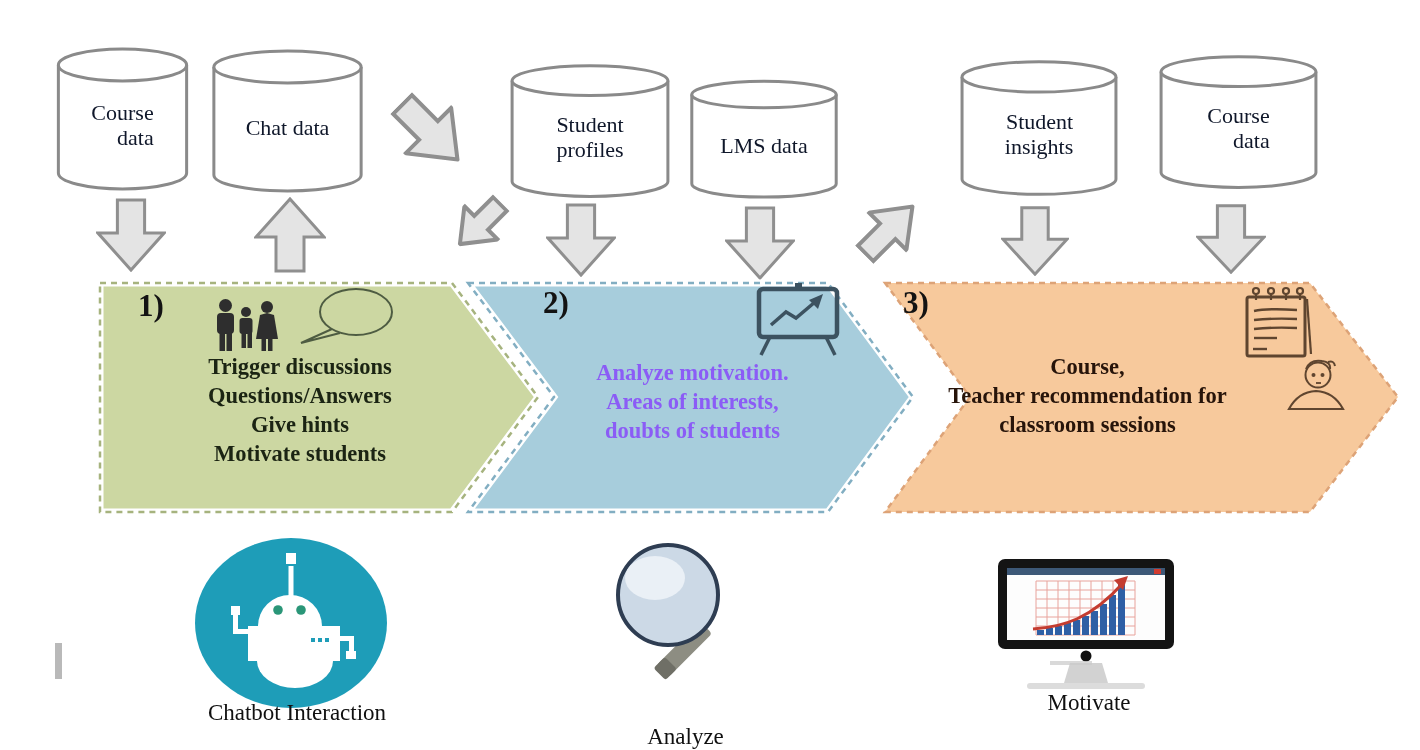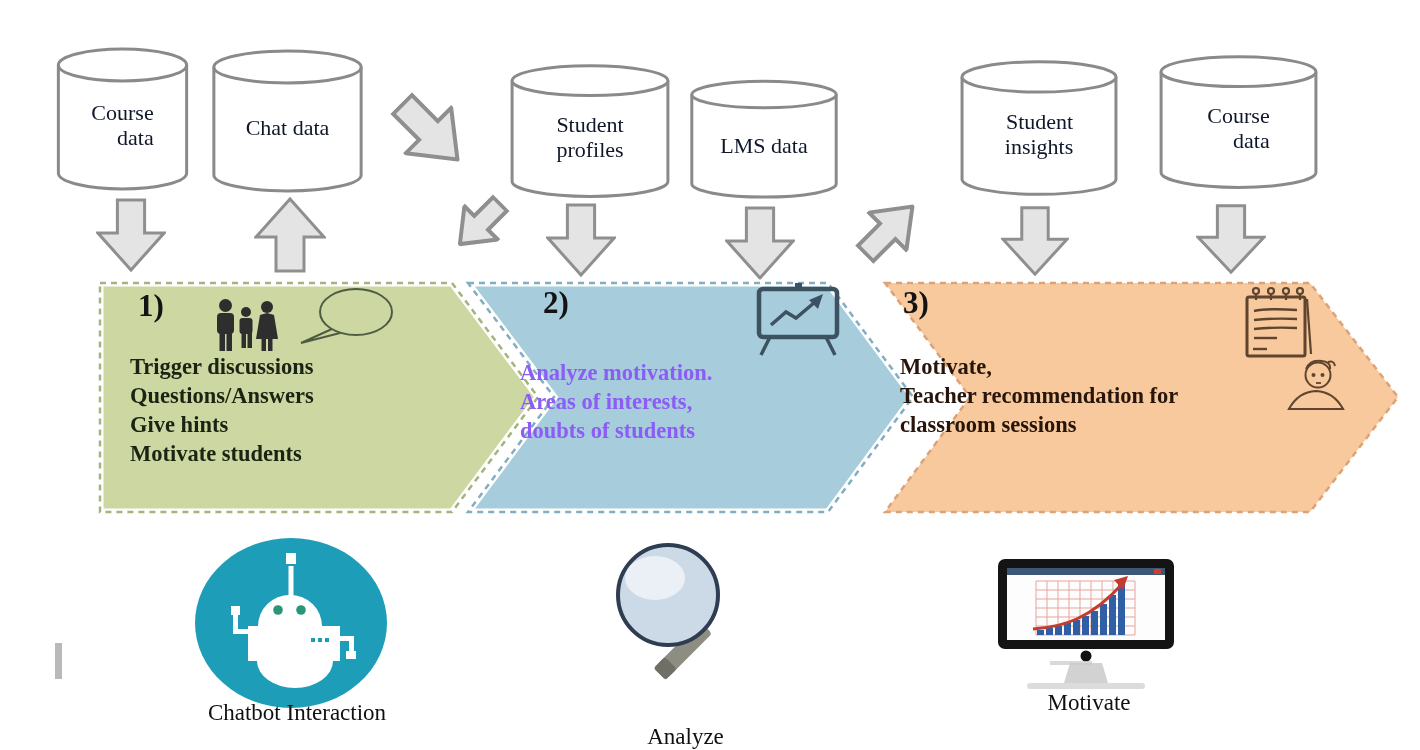--- a/index.html
+++ b/index.html
@@ -4,21 +4,21 @@
 <style>
   html,body{margin:0;padding:0;background:#ffffff;}
   #stage{position:relative;width:1420px;height:750px;background:#ffffff;overflow:hidden;
          font-family:"Liberation Serif","DejaVu Serif",serif;}
   .abs{position:absolute;}
   .cyl-label{position:absolute;left:0;top:0;width:100%;height:100%;display:flex;
              align-items:center;justify-content:center;text-align:right;
              padding-top:10px;box-sizing:border-box;white-space:pre-line;
              font-size:22px;color:#0f172a;line-height:25px;}
   .step-num{font-weight:bold;font-size:31px;color:#131313;}
-  .step-text{font-weight:bold;font-size:22.5px;line-height:29px;white-space:pre-line;}
+  .step-text{font-weight:bold;font-size:22.5px;line-height:29px;text-align:center;white-space:pre-line;}
   .tool-label{font-size:23px;color:#101010;text-align:center;}
   svg{display:block;}
 </style>
 </head>
 <body>
 
 <div id="stage">
 
   <div class="abs" style="left:55px;top:45px;width:135px;height:150px;">
     <svg width="135" height="150" viewBox="0 0 160 150" preserveAspectRatio="none">
@@ -206,21 +206,21 @@
   <div class="abs" style="left:1284px;top:358px;width:64px;height:54px;">
     <svg width="64" height="54" viewBox="0 0 64 54">
       <circle cx="34" cy="17" r="12.5" fill="none" stroke="#5f452f" stroke-width="2"></circle>
       <path d="M22 11 Q26 1 38 3 Q47 4 46 11 M44 4 Q50 2 51 8" fill="none" stroke="#5f452f" stroke-width="2"></path>
       <circle cx="29.5" cy="17" r="2" fill="#5f452f"></circle>
         <circle cx="38.5" cy="17" r="2" fill="#5f452f"></circle>
       <path d="M32 25 L37 25" stroke="#5f452f" stroke-width="1.8"></path>
       <path d="M5 51 Q14 34 32 33 Q50 34 59 51 Z" fill="none" stroke="#5f452f" stroke-width="2.2"></path>
     </svg>
   </div>
-  <div class="abs step-text" style="left:900px;top:352px;width:375px;color:#27140a;">Motivate,
+  <div class="abs step-text" style="left:900px;top:352px;width:375px;color:#27140a;">Course,
 Teacher recommendation for
 classroom sessions</div>
 
   <div class="abs" style="left:55px;top:643px;width:7px;height:36px;background:#b9b9b9;"></div>
 
   <div class="abs" style="left:195px;top:538px;width:192px;height:170px;">
     <svg width="192" height="170" viewBox="0 0 192 170">
       <ellipse cx="96" cy="85" rx="96" ry="85" fill="#1e9db8"></ellipse>
       <rect x="91" y="15" width="10" height="11" fill="#ffffff"></rect>
       <rect x="93.5" y="28" width="5" height="32" fill="#ffffff"></rect>

